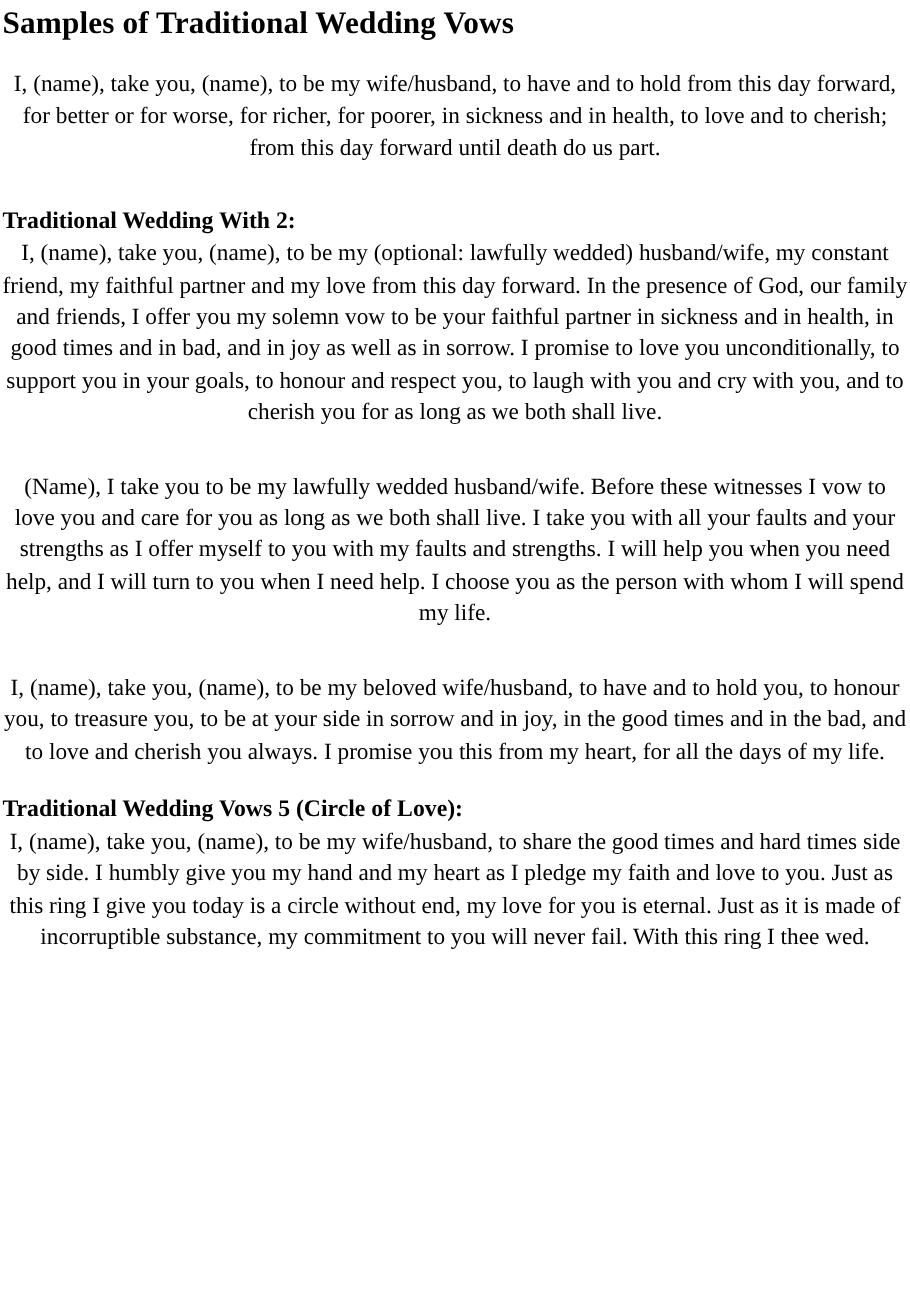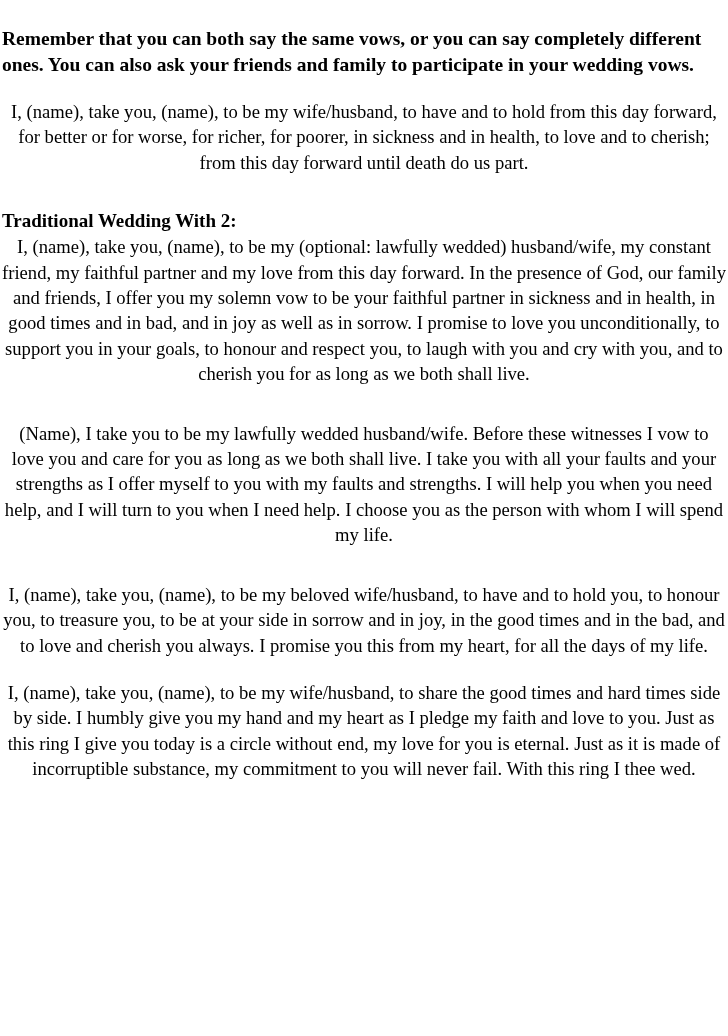--- a/index.html
+++ b/index.html
@@ -57,37 +57,38 @@
     margin: 0;
     max-width: 726px;
     text-align: center;
   }
 </style>
 </head>
 <body>
 
 <div class="page">
 
+  <h1 class="doc-title">Samples of Traditional Wedding Vows</h1>
 
-  <p class="intro">Remember that you can both say the same vows, or you can say completely different ones. You can also ask your friends and family to participate in your wedding vows.</p>
 
   <div class="section">
     <p class="section-body">I, (name), take you, (name), to be my wife/husband, to have and to hold from this day forward, for better or for worse, for richer, for poorer, in sickness and in health, to love and to cherish; from this day forward until death do us part.</p>
   </div>
 
   <div class="section gap-large">
     <div class="section-heading">Traditional Wedding With 2:</div>
     <p class="section-body">I, (name), take you, (name), to be my (optional: lawfully wedded) husband/wife, my constant friend, my faithful partner and my love from this day forward. In the presence of God, our family and friends, I offer you my solemn vow to be your faithful partner in sickness and in health, in good times and in bad, and in joy as well as in sorrow. I promise to love you unconditionally, to support you in your goals, to honour and respect you, to laugh with you and cry with you, and to cherish you for as long as we both shall live.</p>
   </div>
 
   <div class="section gap-large">
     <p class="section-body">(Name), I take you to be my lawfully wedded husband/wife. Before these witnesses I vow to love you and care for you as long as we both shall live. I take you with all your faults and your strengths as I offer myself to you with my faults and strengths. I will help you when you need help, and I will turn to you when I need help. I choose you as the person with whom I will spend my life.</p>
   </div>
 
   <div class="section gap-large">
     <p class="section-body">I, (name), take you, (name), to be my beloved wife/husband, to have and to hold you, to honour you, to treasure you, to be at your side in sorrow and in joy, in the good times and in the bad, and to love and cherish you always. I promise you this from my heart, for all the days of my life.</p>
   </div>
 
   <div class="section">
+    <div class="section-heading">Traditional Wedding Vows 5 (Circle of Love):</div>
     <p class="section-body">I, (name), take you, (name), to be my wife/husband, to share the good times and hard times side by side. I humbly give you my hand and my heart as I pledge my faith and love to you. Just as this ring I give you today is a circle without end, my love for you is eternal. Just as it is made of incorruptible substance, my commitment to you will never fail. With this ring I thee wed.</p>
   </div>
 
 </div>
 
 </body></html>

